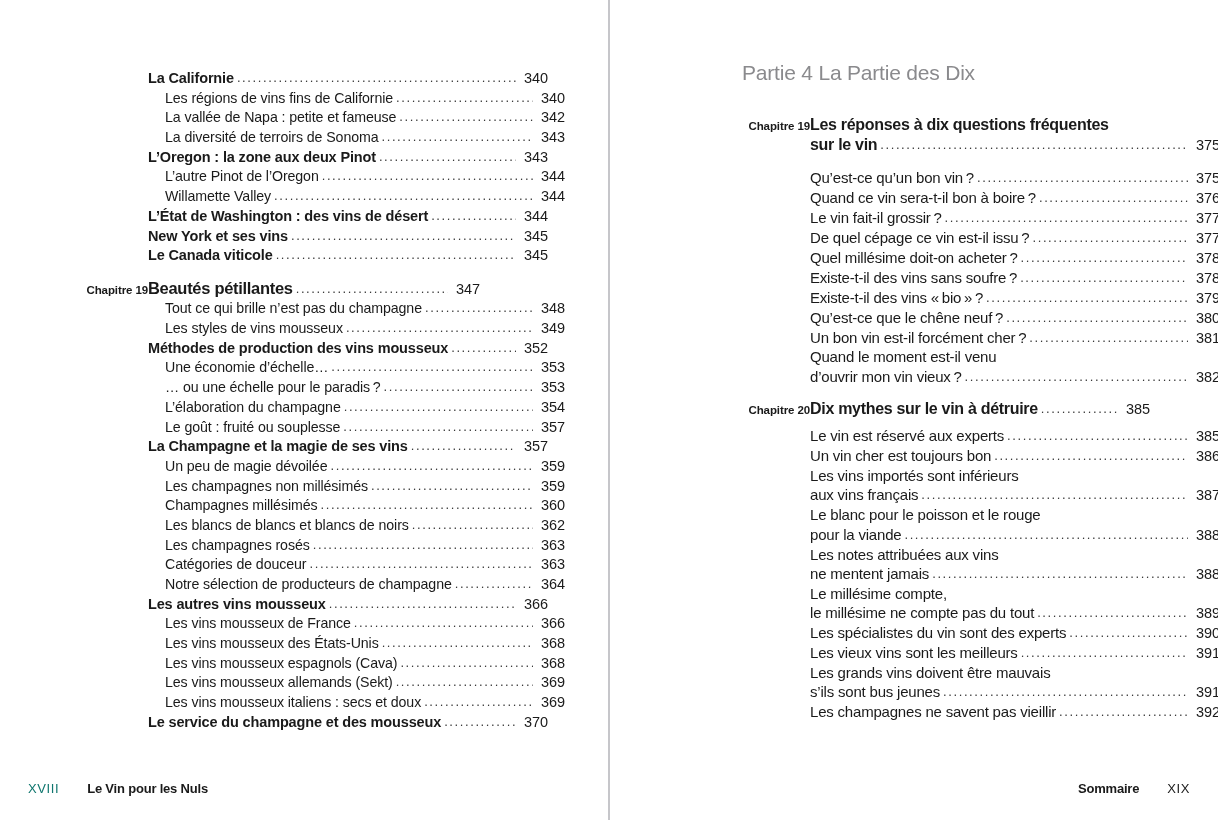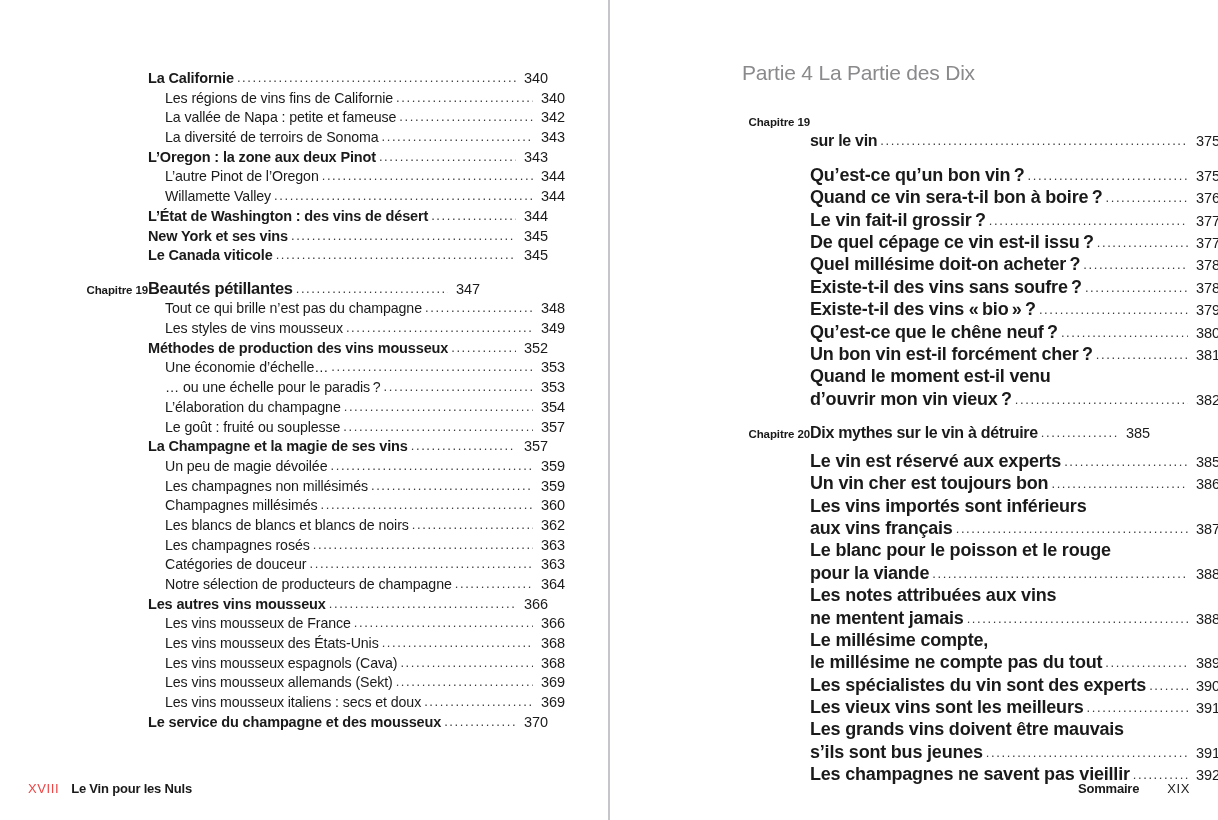--- a/index.html
+++ b/index.html
@@ -147,43 +147,43 @@
   .r-cont {
     padding-left: 70px;
   }
   .r-cont .title {
     font-weight: bold;
     font-size: 16px;
     letter-spacing: -0.3px;
   }
   .r-item { padding-left: 70px; }
   .r-item .title {
-    font-weight: bold;
-    font-size: 18px;
+    font-weight: normal;
+    font-size: 15px;
     letter-spacing: -0.2px;
   }
   .r-gap { margin-top: 17px !important; }
   .r-gap-sm { margin-top: 11px !important; }
 
   
   .footer {
     position: absolute;
     bottom: 24px;
     font-size: 13px;
     white-space: nowrap;
   }
   #footer-left {
     left: 28px;
     display: flex;
     align-items: baseline;
   }
   #footer-left .folio {
-    color: #ef4444;
+    color: #0f766e;
     letter-spacing: 0.6px;
-    margin-right: 12px;
+    margin-right: 28px;
   }
   #footer-left .book-title {
     font-weight: bold;
     color: #1a1a1a;
     letter-spacing: -0.2px;
   }
   #footer-right {
     right: 28px;
     display: flex;
     align-items: baseline;
@@ -382,20 +382,21 @@
       <span class="book-title">Le Vin pour les Nuls</span>
     </div>
   </div>
 
   <div class="page" id="page-right">
     <div id="right-body">
       <div id="part-heading">Partie 4 La Partie des Dix</div>
       <div id="right-entries">
           <div class="entry r-chapline">
             <span class="chap-label">Chapitre 19</span>
+            <span class="title">Les réponses à dix questions fréquentes</span>
             <span class="leader blank"></span>
             <span class="pnum empty"></span>
           </div>
           <div class="entry r-cont">
             <span class="title">sur le vin</span>
             <span class="leader"></span>
             <span class="pnum">375</span>
           </div>
           <div class="entry r-item gap-before r-gap">
             <span class="title">Qu’est-ce qu’un bon vin ?</span>

